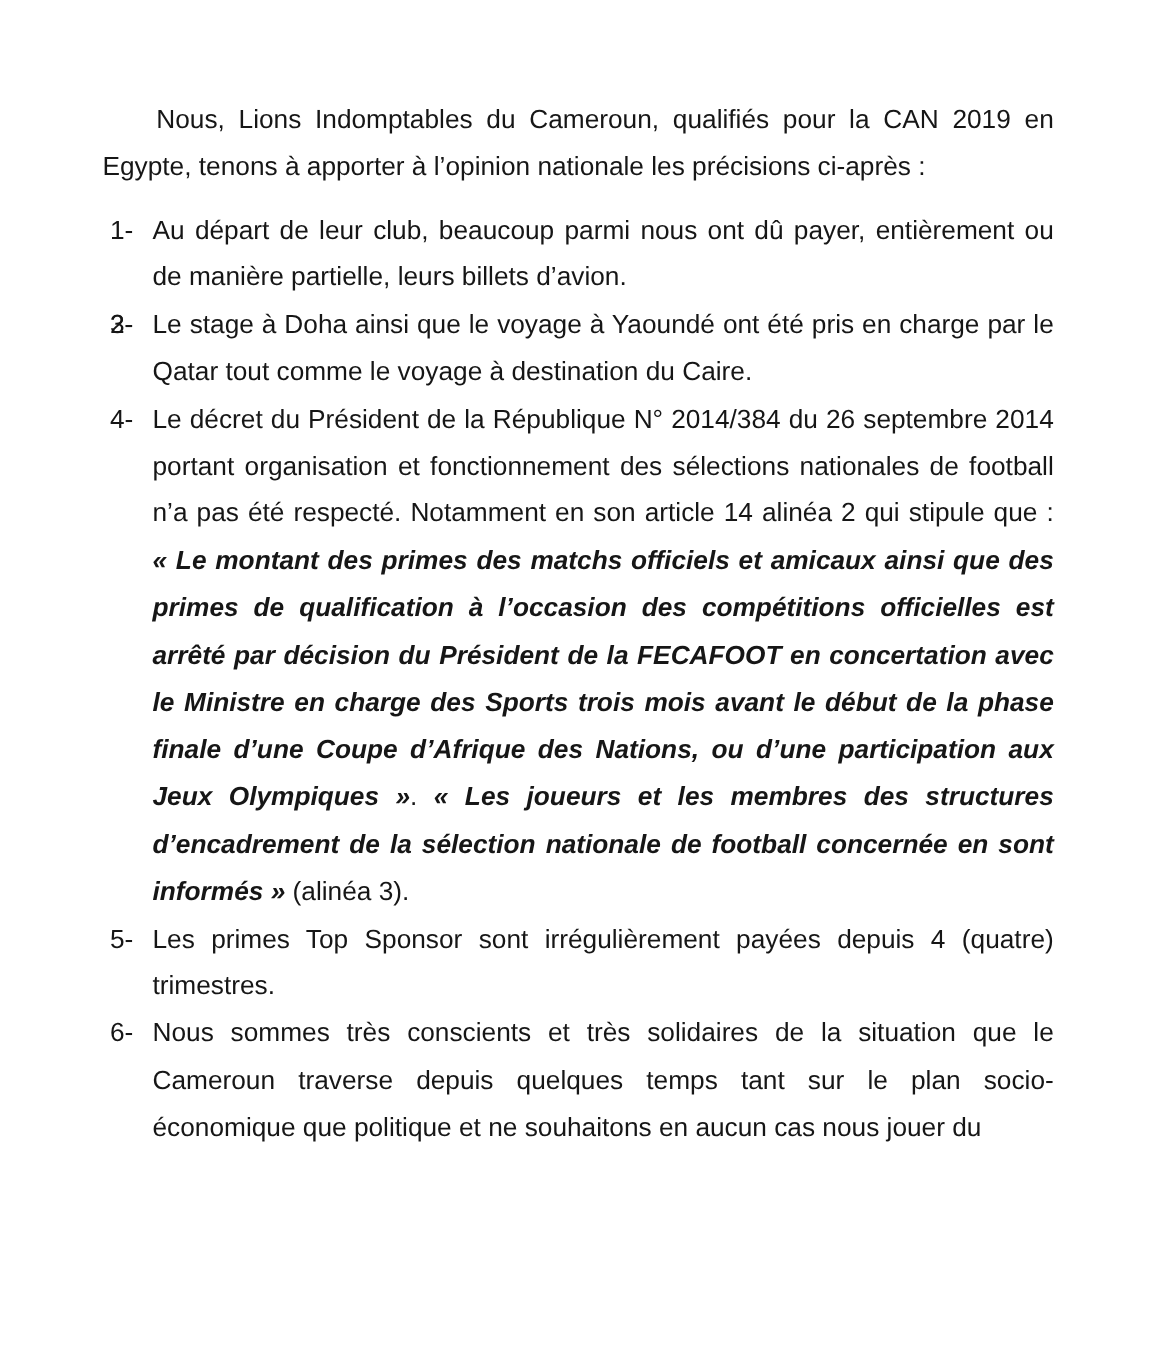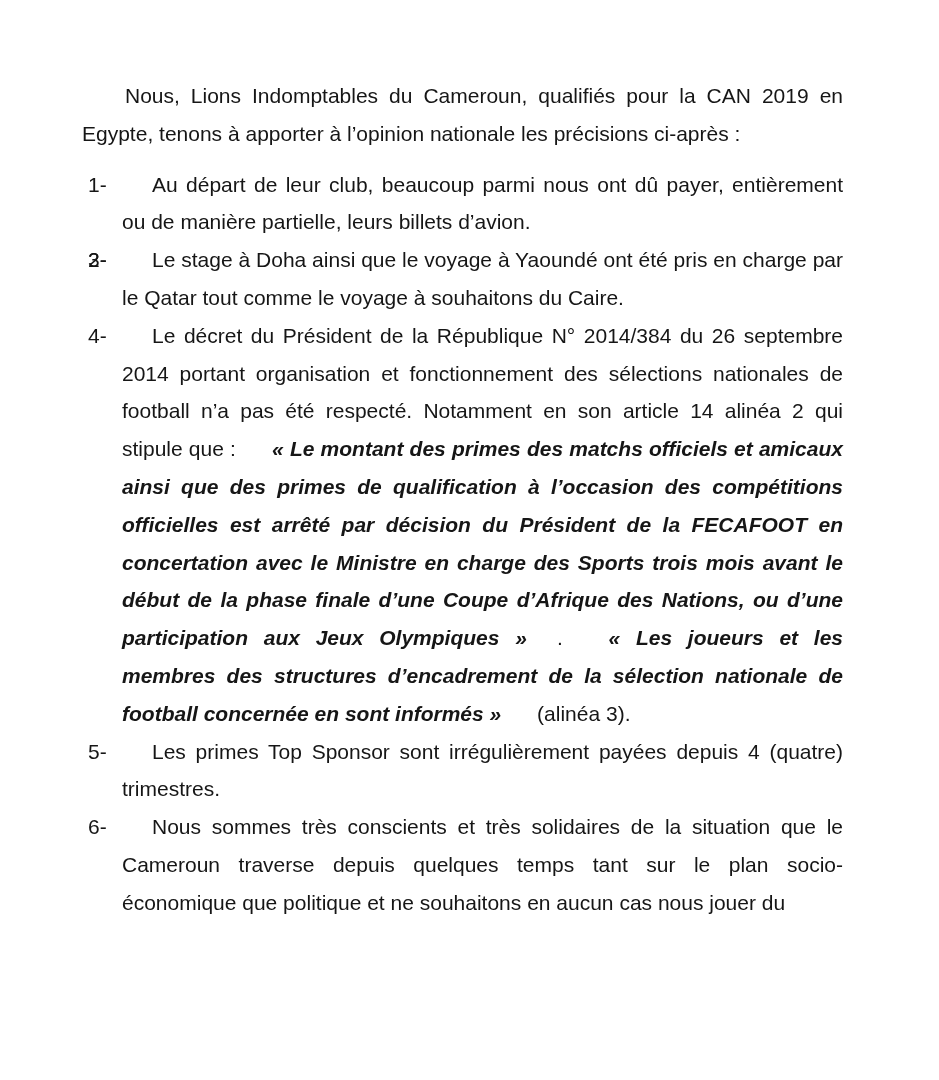--- a/index.html
+++ b/index.html
@@ -33,21 +33,21 @@
   .doc-item {
     position: relative;
     padding-left: 40px;
     text-align: justify;
   }
   .item-num {
     position: absolute;
     left: 6px;
     top: 0;
   }
-  .seg { white-space: pre-wrap; margin-left: 30px; }
+  .seg { white-space: pre-wrap; }
   .seg.bi {
     font-weight: bold;
     font-style: italic;
   }
 </style>
 </head>
 <body>
 
 <div class="page">
   <p class="intro">Nous, Lions Indomptables du Cameroun, qualifiés pour la CAN 2019 en Egypte, tenons à apporter à l’opinion nationale les précisions ci-après&nbsp;:</p>
@@ -56,21 +56,21 @@
     <span class="item-num">1-</span>
     <span class="item-text"><span class="seg">Au départ de leur club, beaucoup parmi nous ont dû payer, entièrement ou de manière partielle, leurs billets d’avion.</span></span>
   </li>
 
   <li class="doc-item">
     <span class="item-num">2-</span>
   </li>
 
   <li class="doc-item">
     <span class="item-num">3-</span>
-    <span class="item-text"><span class="seg">Le stage à Doha ainsi que le voyage à Yaoundé ont été pris en charge par le Qatar tout comme le voyage à souhaitons du Caire.</span></span>
+    <span class="item-text"><span class="seg">Le stage à Doha ainsi que le voyage à Yaoundé ont été pris en charge par le Qatar tout comme le voyage à destination du Caire.</span></span>
   </li>
 
   <li class="doc-item">
     <span class="item-num">4-</span>
     <span class="item-text"><span class="seg">Le décret du Président de la République N° 2014/384 du 26 septembre 2014 portant organisation et fonctionnement des sélections nationales de football n’a pas été respecté. Notamment en son article 14 alinéa 2 qui stipule que&nbsp;: </span><span class="seg bi">«&nbsp;Le montant des primes des matchs officiels et amicaux ainsi que des primes de qualification à l’occasion des compétitions officielles est arrêté par décision du Président de la FECAFOOT en concertation avec le Ministre en charge des Sports trois mois avant le début de la phase finale d’une Coupe d’Afrique des Nations, ou d’une participation aux Jeux Olympiques&nbsp;»</span><span class="seg">. </span><span class="seg bi">«&nbsp;Les joueurs et les membres des structures d’encadrement de la sélection nationale de football concernée en sont informés&nbsp;»</span><span class="seg"> (alinéa 3).</span></span>
   </li>
 
   <li class="doc-item">
     <span class="item-num">5-</span>
     <span class="item-text"><span class="seg">Les primes Top Sponsor sont irrégulièrement payées depuis 4 (quatre) trimestres.</span></span>

